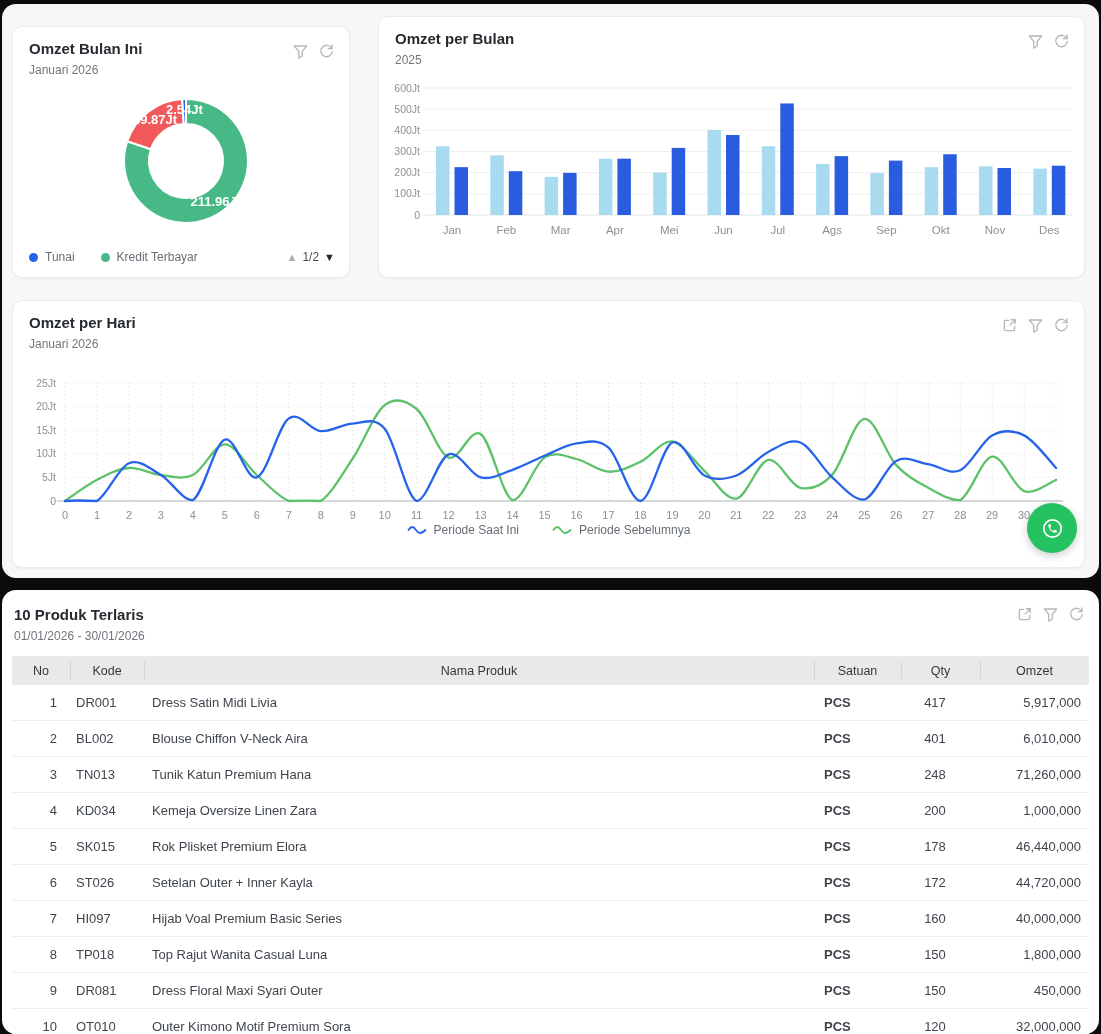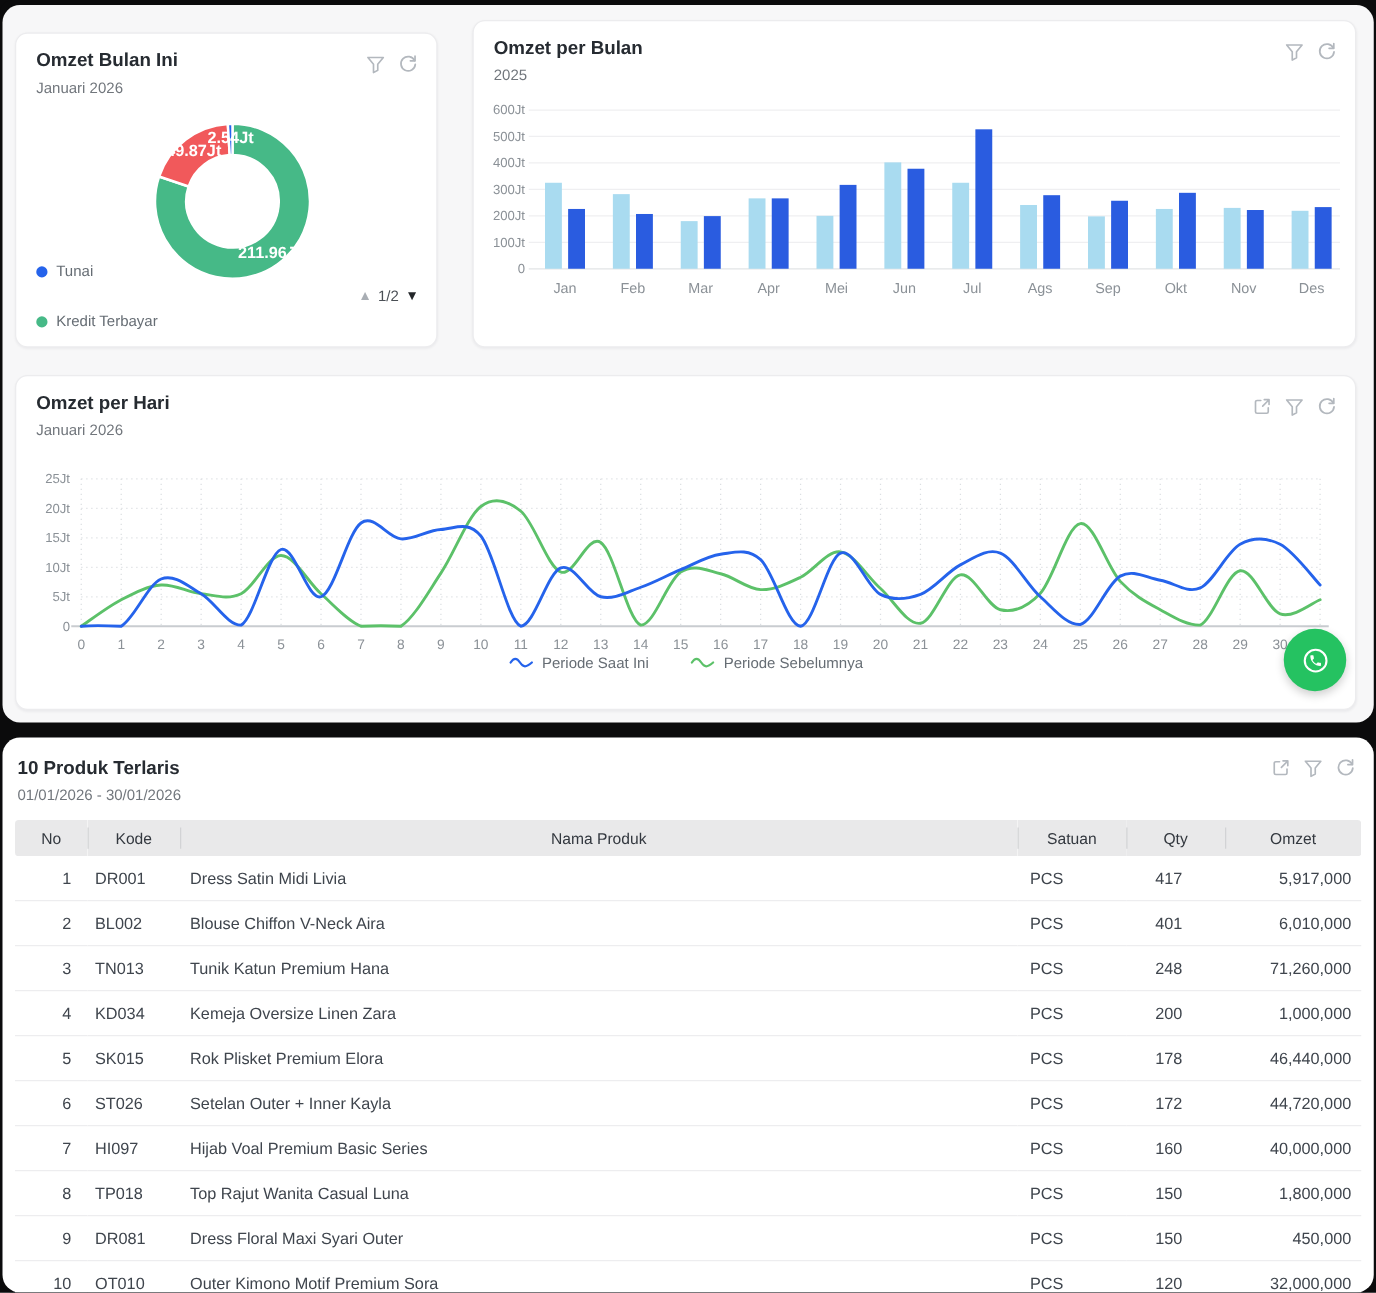--- a/index.html
+++ b/index.html
@@ -16,21 +16,21 @@
   .card-head{display:flex;justify-content:space-between;align-items:flex-start;padding:13px 14px 0 16px;}
   .ttl{font-size:15px;font-weight:700;color:#262b31;line-height:1.2;}
   .sub{font-size:12px;color:#71767c;margin-top:5px;}
   .icons{display:flex;gap:9px;margin-top:3px;}
   .icbtn{width:17px;height:17px;color:#b3b8be;cursor:pointer;}
   .icbtn svg{width:100%;height:100%;display:block;}
   svg text{font-family:"Liberation Sans",sans-serif;}
   
   #pie-svg{position:absolute;left:0;top:56px;}
   .pie-footer{position:absolute;left:16px;right:14px;bottom:13px;display:flex;align-items:center;justify-content:space-between;}
-  .legend{display:flex;gap:26px;flex-direction:column;}
+  .legend{display:flex;gap:26px;}
   .legend-item{display:inline-flex;align-items:center;gap:7px;font-size:12px;color:#666d74;cursor:pointer;}
   .dot{width:9px;height:9px;border-radius:50%;display:inline-block;}
   .sq{width:10px;height:10px;display:inline-block;border-radius:1px;}
   .pager{display:flex;align-items:center;gap:5px;font-size:12px;color:#4a4f55;}
   .tri{font-size:11px;line-height:1;cursor:pointer;}
   .tri-up{color:#a9aeb4;} .tri-down{color:#23262a;}
   
   #bar-svg{position:absolute;left:12px;top:60px;}
   .bar-legend{position:absolute;left:0;right:0;top:229px;display:flex;justify-content:center;gap:34px;}
   
@@ -44,21 +44,21 @@
   table{width:100%;border-collapse:collapse;table-layout:fixed;font-size:13px;color:#3f454d;}
   thead th{background:#e9e9ea;font-weight:400;color:#33383f;font-size:12.5px;height:27px;position:relative;text-align:center;}
   th + th::before{content:"";position:absolute;left:0;top:6px;bottom:6px;width:1px;background:#d2d3d5;}
   th:first-child{border-radius:3px 0 0 3px;} th:last-child{border-radius:0 3px 3px 0;}
   th:nth-child(1){width:56px;} th:nth-child(2){width:72px;} th:nth-child(4){width:85px;}
   th:nth-child(5){width:77px;} th:nth-child(6){width:107px;}
   tbody td{height:33px;border-bottom:1px solid #ededef;background:#fff;}
   td:nth-child(1){text-align:right;padding-right:13px;}
   td:nth-child(2){padding-left:6px;}
   td:nth-child(3){padding-left:8px;}
-  td:nth-child(4){padding-left:10px;}
+  td:nth-child(4){padding-left:10px;font-weight:bold;}
   td:nth-child(5){text-align:center;padding-right:12px;}
   td:nth-child(6){text-align:right;padding-right:8px;}
   
   .fab{position:absolute;left:1027px;top:503px;width:50px;height:50px;border-radius:50%;border:none;
        background:#25c261;display:flex;align-items:center;justify-content:center;cursor:pointer;
        box-shadow:0 3px 8px rgba(0,0,0,.2);z-index:6;}
 </style>
 </head>
 <body>
 

